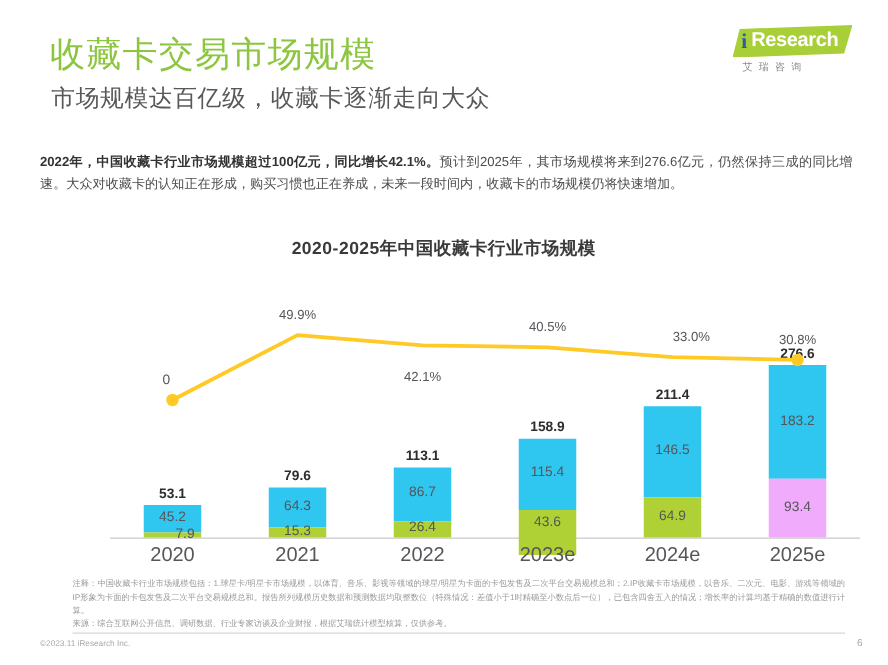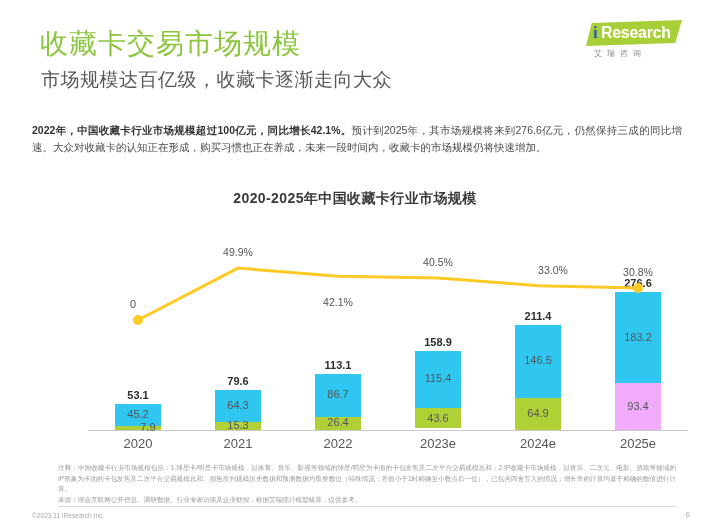--- a/index.html
+++ b/index.html
@@ -81,21 +81,21 @@
   .seg-label {
     position: absolute; left: 0; right: 0; text-align: center;
     font-size: 11px; color: #55555A;
   }
   .total-label {
     position: absolute; left: -12px; right: -12px;
     text-align: center; font-size: 11px; font-weight: bold; color: #2E2E30;
   }
   .xlabel {
     position: absolute; top: 436px; width: 70px; text-align: center;
-    font-size: 13px; color: #55555A;
+    font-size: 16px; color: #55555A;
   }
 
   .line-svg { position: absolute; left: 88px; top: 228px; width: 600px; height: 202px; pointer-events: none; }
   .pct-label {
     position: absolute; width: 70px; text-align: center;
     font-size: 10.5px; color: #55555A;
   }
   .zero-label {
     position: absolute; font-size: 11px; color: #55555A;
   }
@@ -176,21 +176,21 @@
         </div>
         <div class="seg seg-green" style="height: 13.1714px; background: rgb(175, 209, 54); padding-left: 28px;">
           <div class="seg-label" style="top: -0.414317px;">26.4</div>
         </div>
       </div>
       <div class="bar-col" style="left: 327px; height: 79.3275px;">
         <div class="total-label" style="top: -15px;">158.9</div>
         <div class="seg seg-blue" style="height: 57.5748px; background: rgb(47, 198, 240);">
           <div class="seg-label" style="top: 21.7874px;">115.4</div>
         </div>
-        <div class="seg seg-green" style="height: 20px; background: rgb(175, 209, 54);">
+        <div class="seg seg-green" style="height: 36px; background: rgb(175, 209, 54);">
           <div class="seg-label" style="top: 3.87636px;">43.6</div>
         </div>
       </div>
       <div class="bar-col" style="left: 427px; height: 105.471px;">
         <div class="total-label" style="top: -15px;">211.4</div>
         <div class="seg seg-blue" style="height: 73.0911px; background: rgb(47, 198, 240);">
           <div class="seg-label" style="top: 29.5456px;">146.5</div>
         </div>
         <div class="seg seg-green" style="height: 32.3796px; background: rgb(175, 209, 54);">
           <div class="seg-label" style="top: 9.1898px;">64.9</div>

